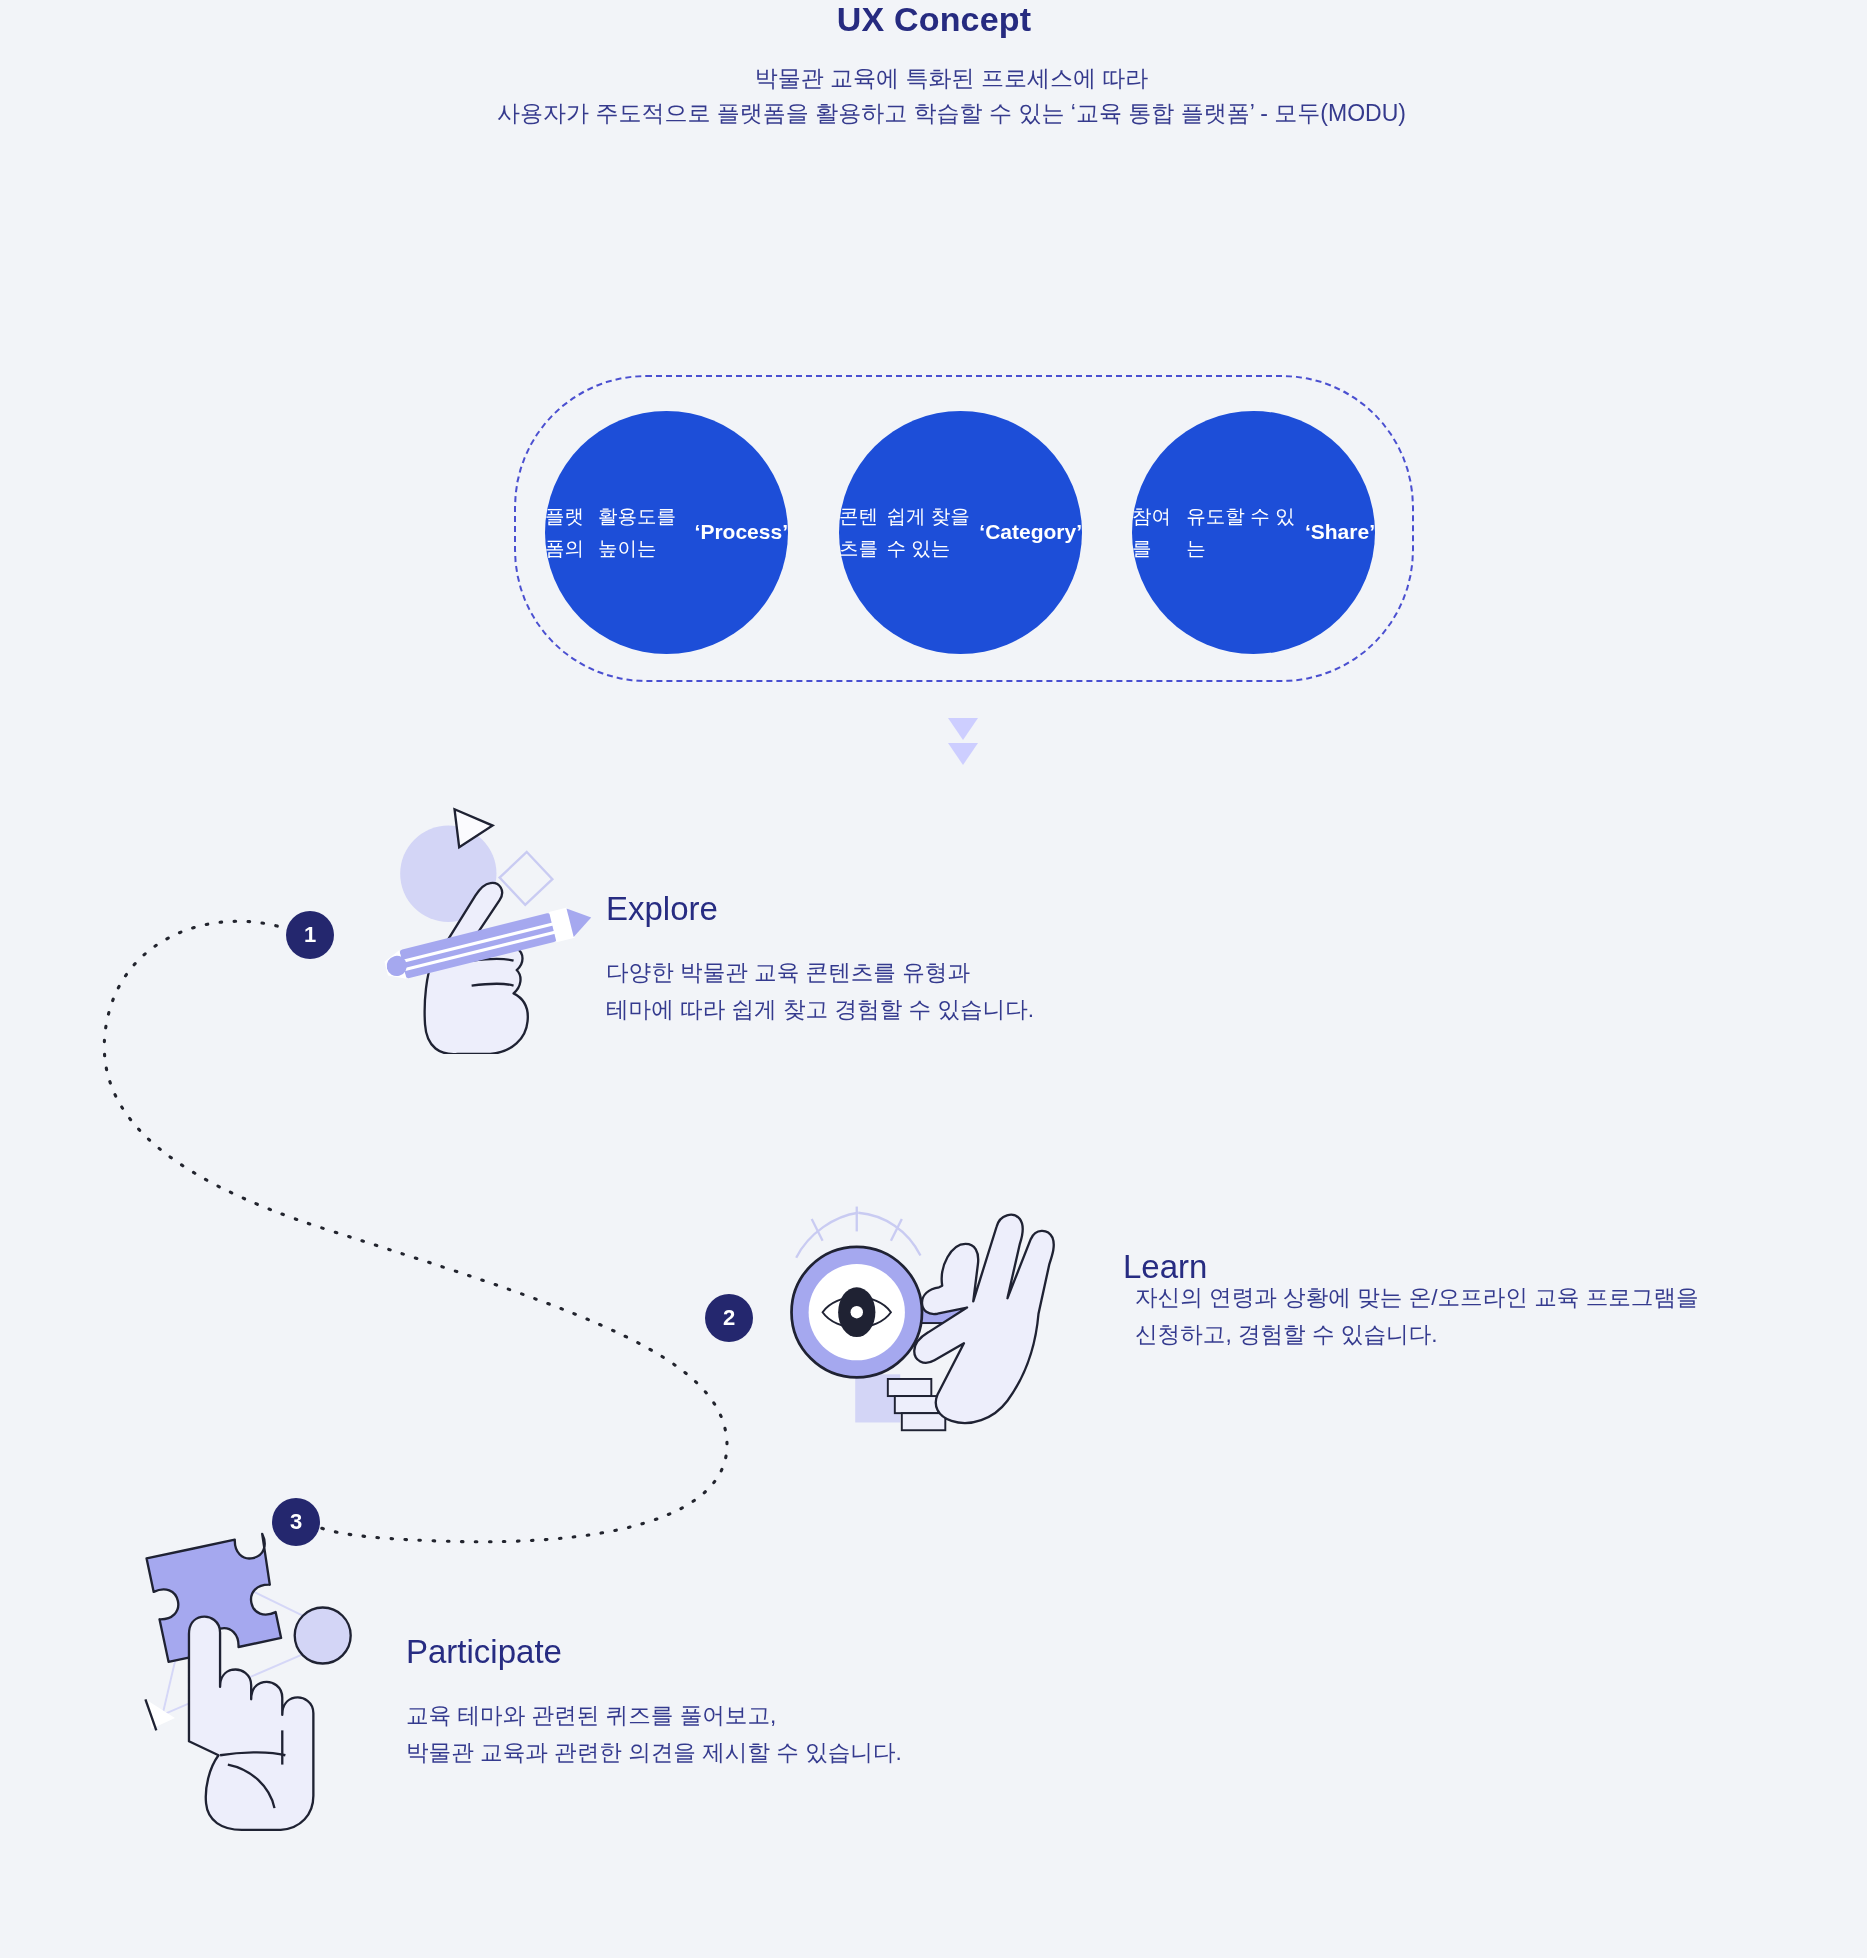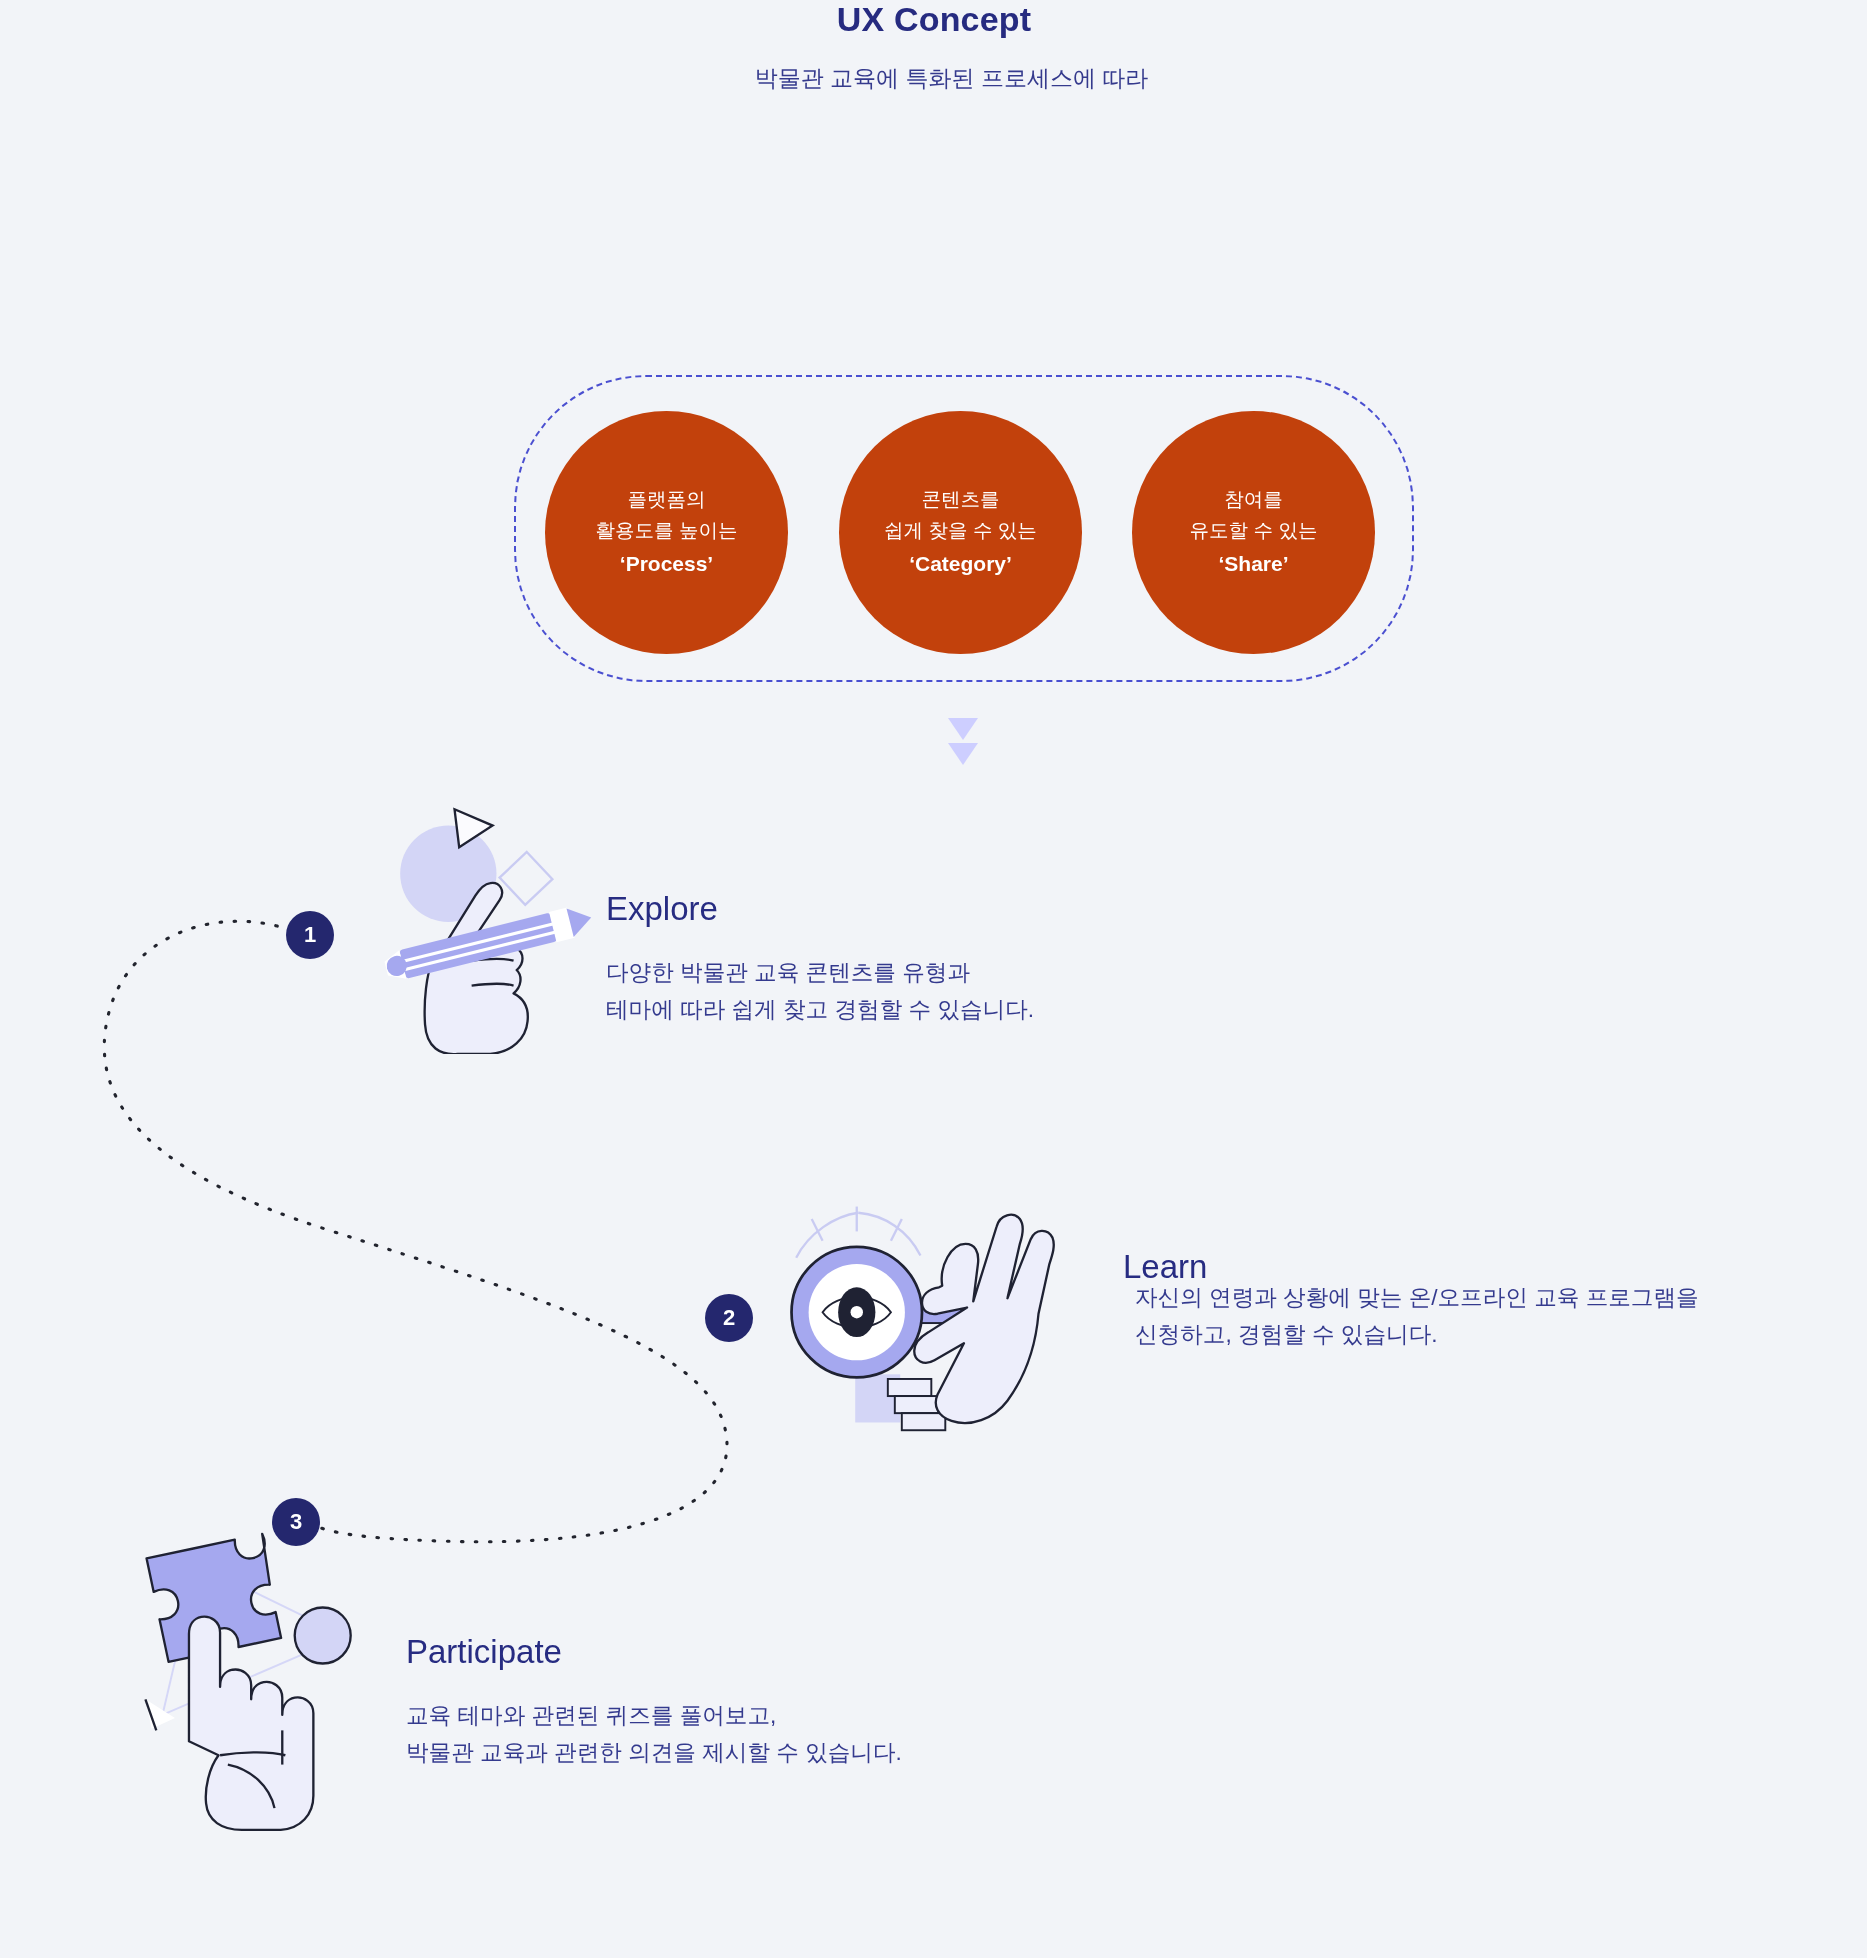--- a/index.html
+++ b/index.html
@@ -39,24 +39,24 @@
     left: 514px; top: 375px;
     width: 900px; height: 307px;
     border: 2.3px dashed #4a4fd0;
     border-radius: 132px;
   }
   .circle {
     position: absolute;
     top: 411px;
     width: 243px; height: 243px;
     border-radius: 50%;
-    background: #c2410c;
+    background: #1d4ed8;
     color: #ffffff;
     display: flex;
-    flex-direction: column;
+    flex-direction: row;
     align-items: center;
     justify-content: center;
     text-align: left;
     line-height: 1.62;
     font-size: 19.5px;
   }
   .circle .strong { font-weight: bold; font-size: 21px; }
   #circle-0 { left: 545px; }
   #circle-1 { left: 839px; }
   #circle-2 { left: 1132px; }
@@ -118,20 +118,21 @@
 </style>
 </head>
 <body>
 
 <div id="page">
 
   <div class="hdr">
     <div class="hdr-title">UX Concept</div>
     <div class="hdr-sub">
       <div>박물관 교육에 특화된 프로세스에 따라</div>
+      <div>사용자가 주도적으로 플랫폼을 활용하고 학습할 수 있는 ‘교육 통합 플랫폼’ - 모두(MODU)</div>
     </div>
   </div>
 
   <div class="concept-box"></div>
 
   <div class="circle" id="circle-0">
     <div>플랫폼의</div>
     <div>활용도를 높이는</div>
     <div class="strong">‘Process’</div>
   </div>

